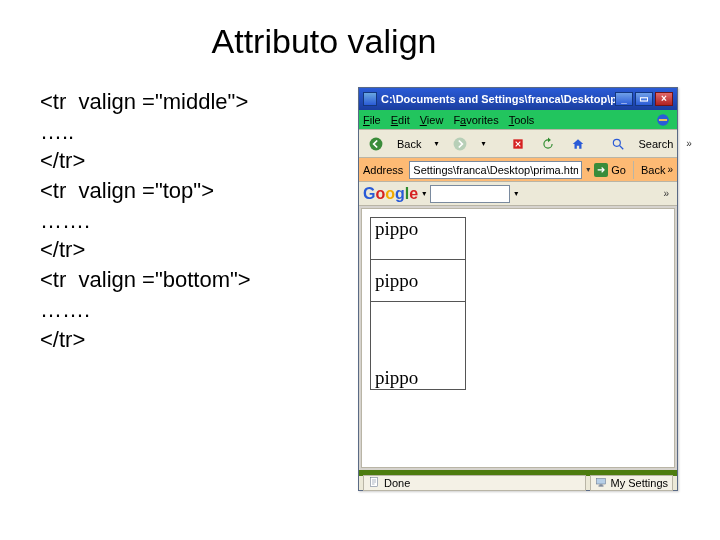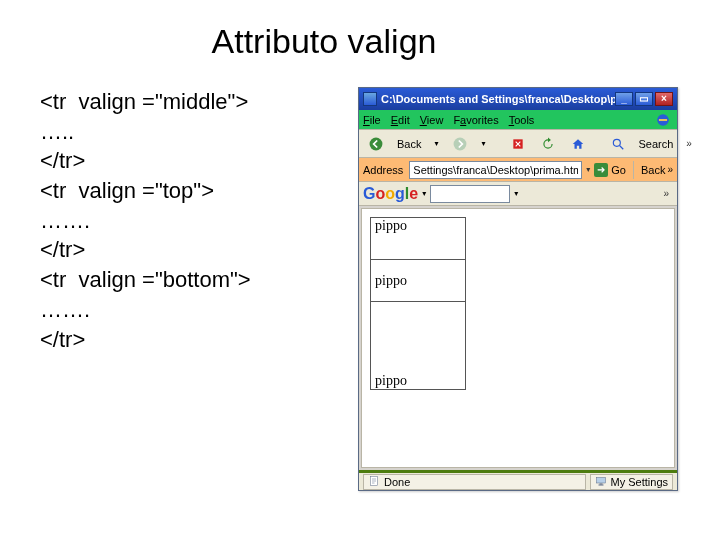--- a/index.html
+++ b/index.html
@@ -33,25 +33,25 @@
   .addrbar .go .goicon { width: 14px; height: 14px; border-radius: 2px; background: #3a8c3a; display: inline-flex; align-items: center; justify-content: center; color: #fff; font-size: 10px; }
   .googbar { background: #ece9d8; border-bottom: 1px solid #b9b5a6; height: 24px; display: flex; align-items: center; padding: 0 4px; gap: 4px; }
   .googbar .glogo { font-weight: bold; font-size: 16px; }
   .googbar .glogo .b1{color:#2a5bd7}.glogo .r{color:#d62121}.glogo .y{color:#f2a900}.glogo .b2{color:#2a5bd7}.glogo .g{color:#2e8b2e}.glogo .r2{color:#d62121}
   .googbar input { width: 80px; height: 18px; border: 1px solid #7a8a9e; background: #fff; font-size: 11px; padding: 0 3px; font-family: Tahoma, sans-serif; }
   .googbar .gbtn { display: inline-flex; align-items: center; gap: 3px; padding: 1px 4px; border: 1px solid #9a9a9a; border-radius: 2px; background: linear-gradient(#fdfdfb,#e6e2d2); font-size: 11px; }
   .gbtn .mag svg { width: 12px; height: 12px; }
   .pagearea { background: #fff; border: 1px solid #b9b5a6; margin: 2px; height: 260px; position: relative; overflow: auto; }
   .pagearea .inner { padding: 8px; }
   table.demo { border-collapse: collapse; border: 1px solid #555; width: 96px; }
-  table.demo td { border: 1px solid #555; font-family: "Times New Roman", serif; font-size: 14px; padding: 0 4px; }
+  table.demo td { border: 1px solid #555; font-family: "Times New Roman", serif; font-size: 19px; padding: 0 4px; }
   .r-top td    { height: 42px; vertical-align: top; }
   .r-middle td { height: 42px; vertical-align: middle; }
   .r-bottom td { height: 88px; vertical-align: bottom; }
-  .status { background: #ece9d8; border-top: 3px solid #4d7c0f; height: 20px; display: flex; align-items: center; padding: 0 4px; gap: 4px; }
+  .status { background: #ece9d8; border-top: 6px solid #4d7c0f; height: 20px; display: flex; align-items: center; padding: 0 4px; gap: 4px; }
   .status .cell { border: 1px solid #b9b5a6; background: #f4f1e6; height: 16px; display: flex; align-items: center; padding: 0 4px; gap: 4px; }
   .status .cell:first-child { flex: 1; }
   .pageicon svg, .compicon svg { width: 12px; height: 12px; }
   .linksbtn { font-size: 11px; display: inline-flex; align-items: center; gap: 2px; }
 </style>
 </head>
 <body>
 
 <div class="slide">
   <h1 class="title">Attributo valign</h1>

